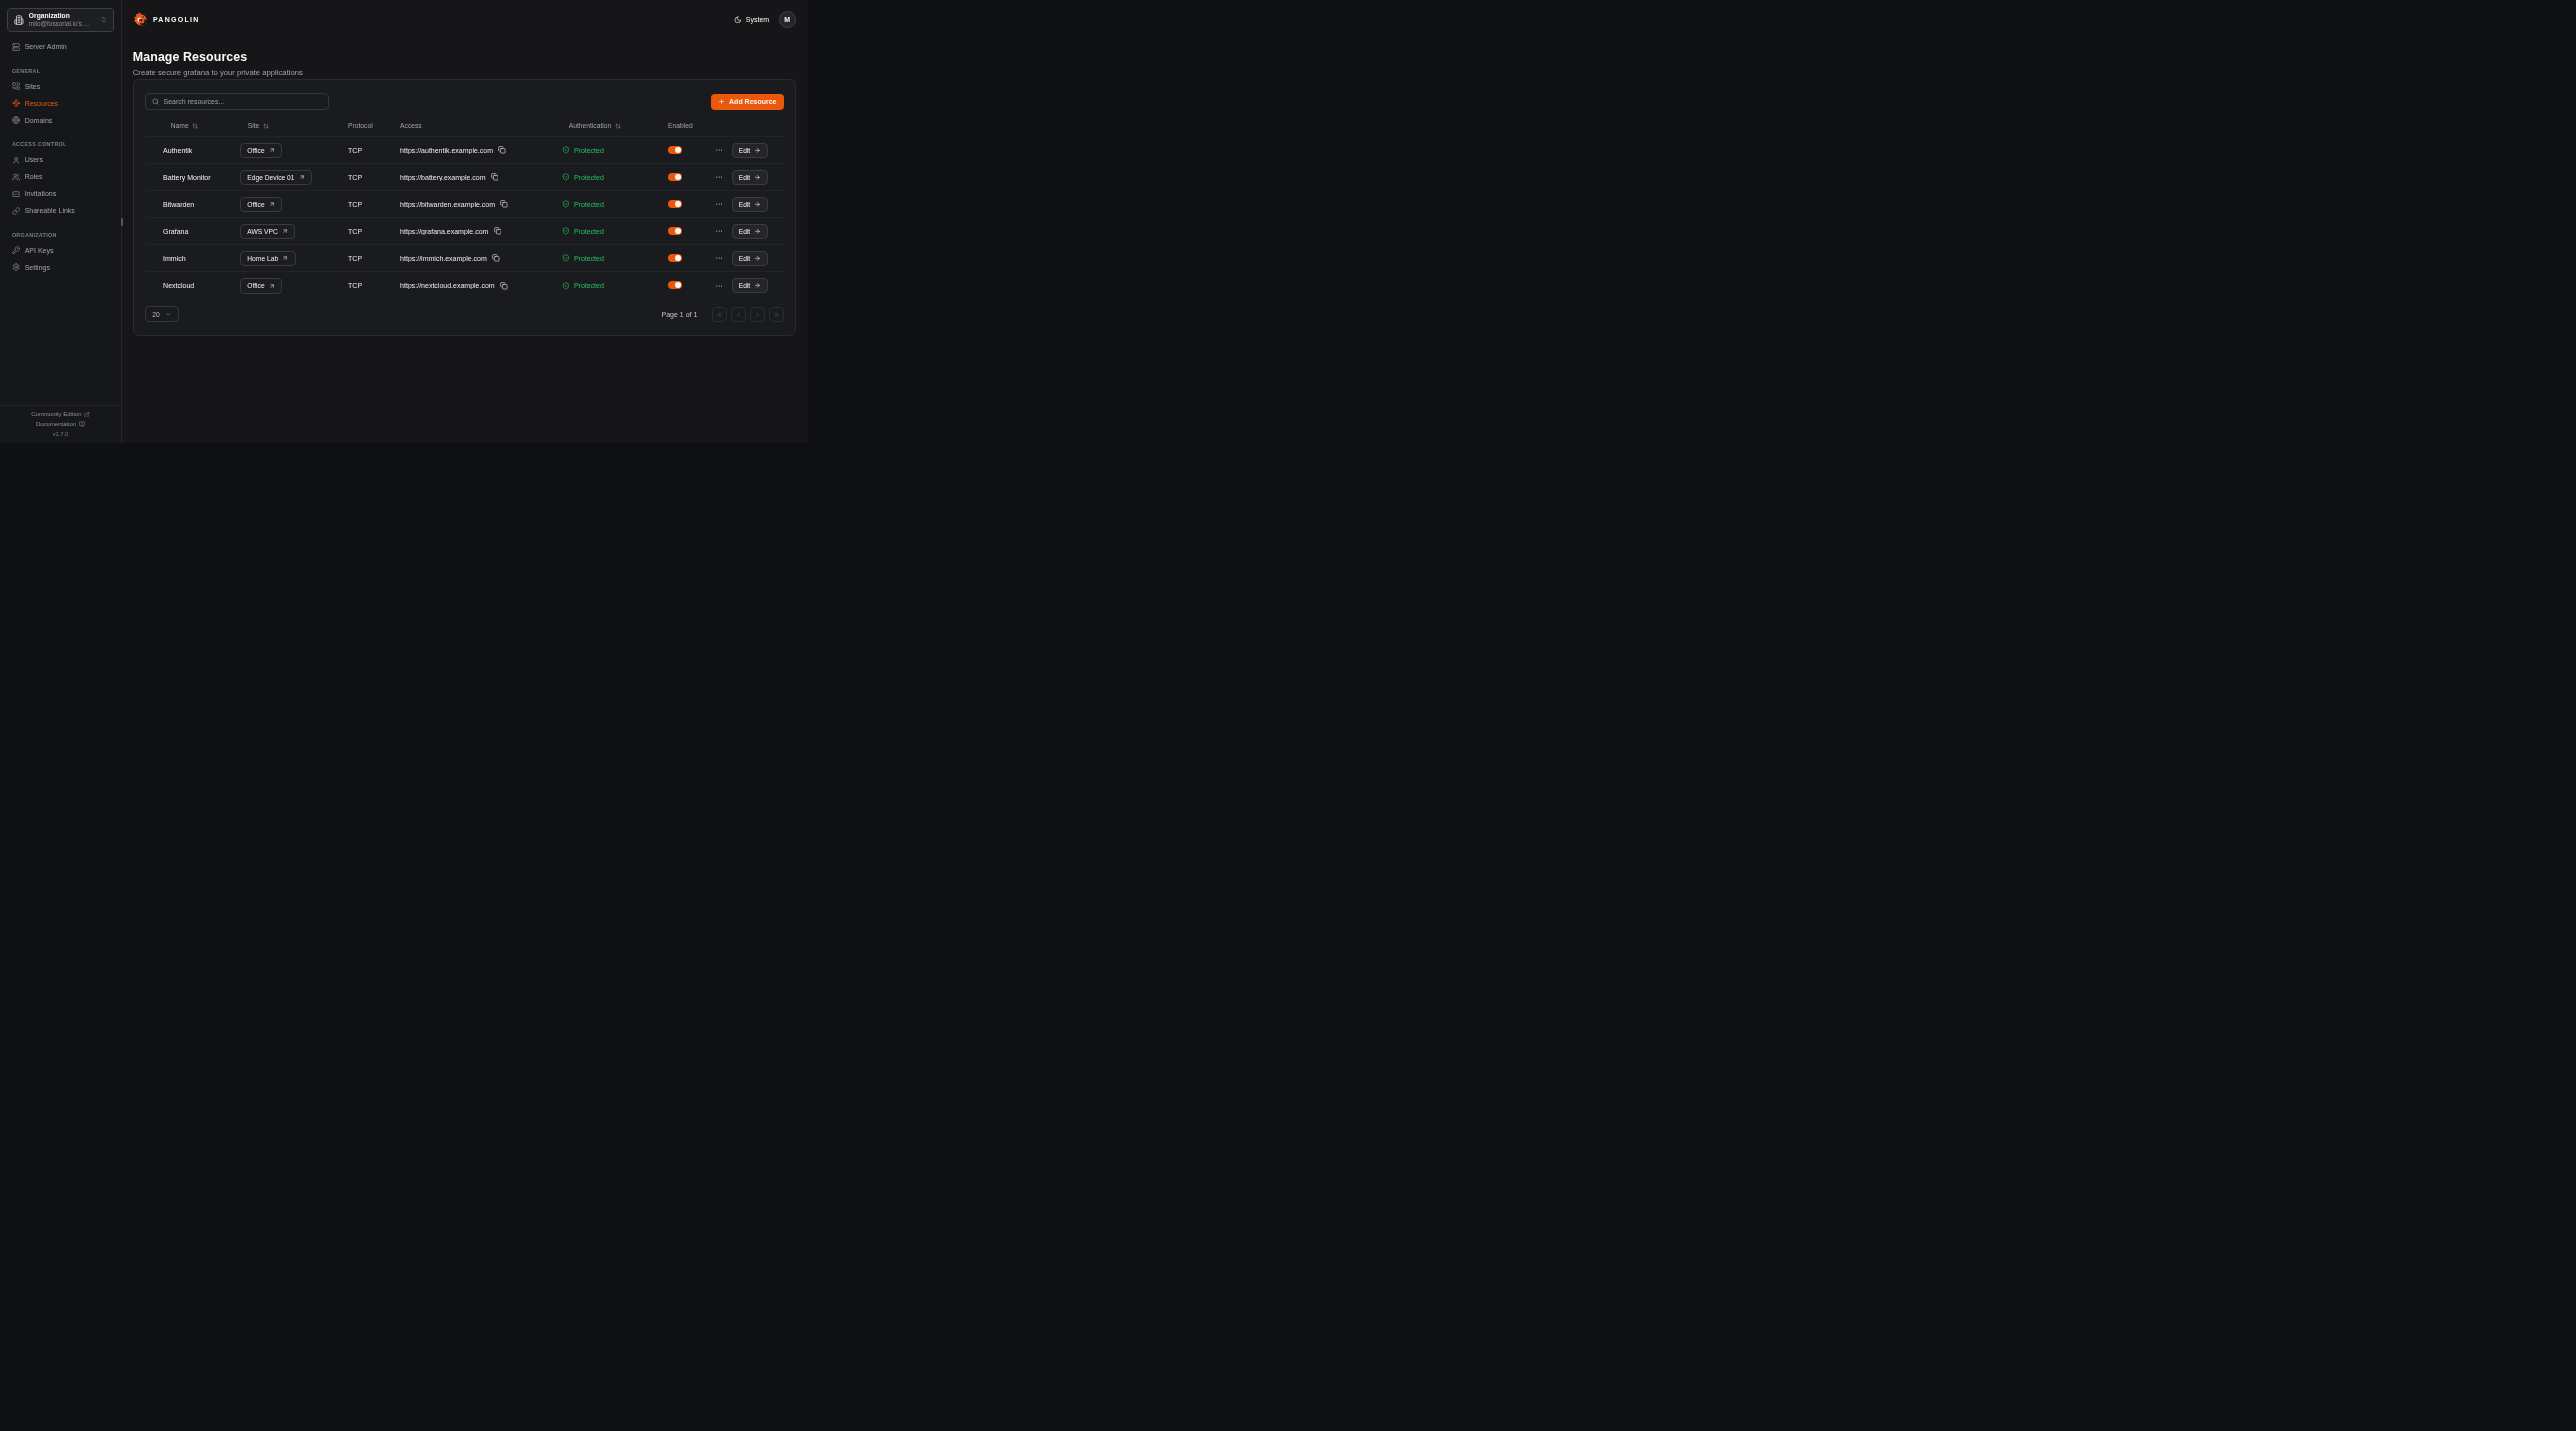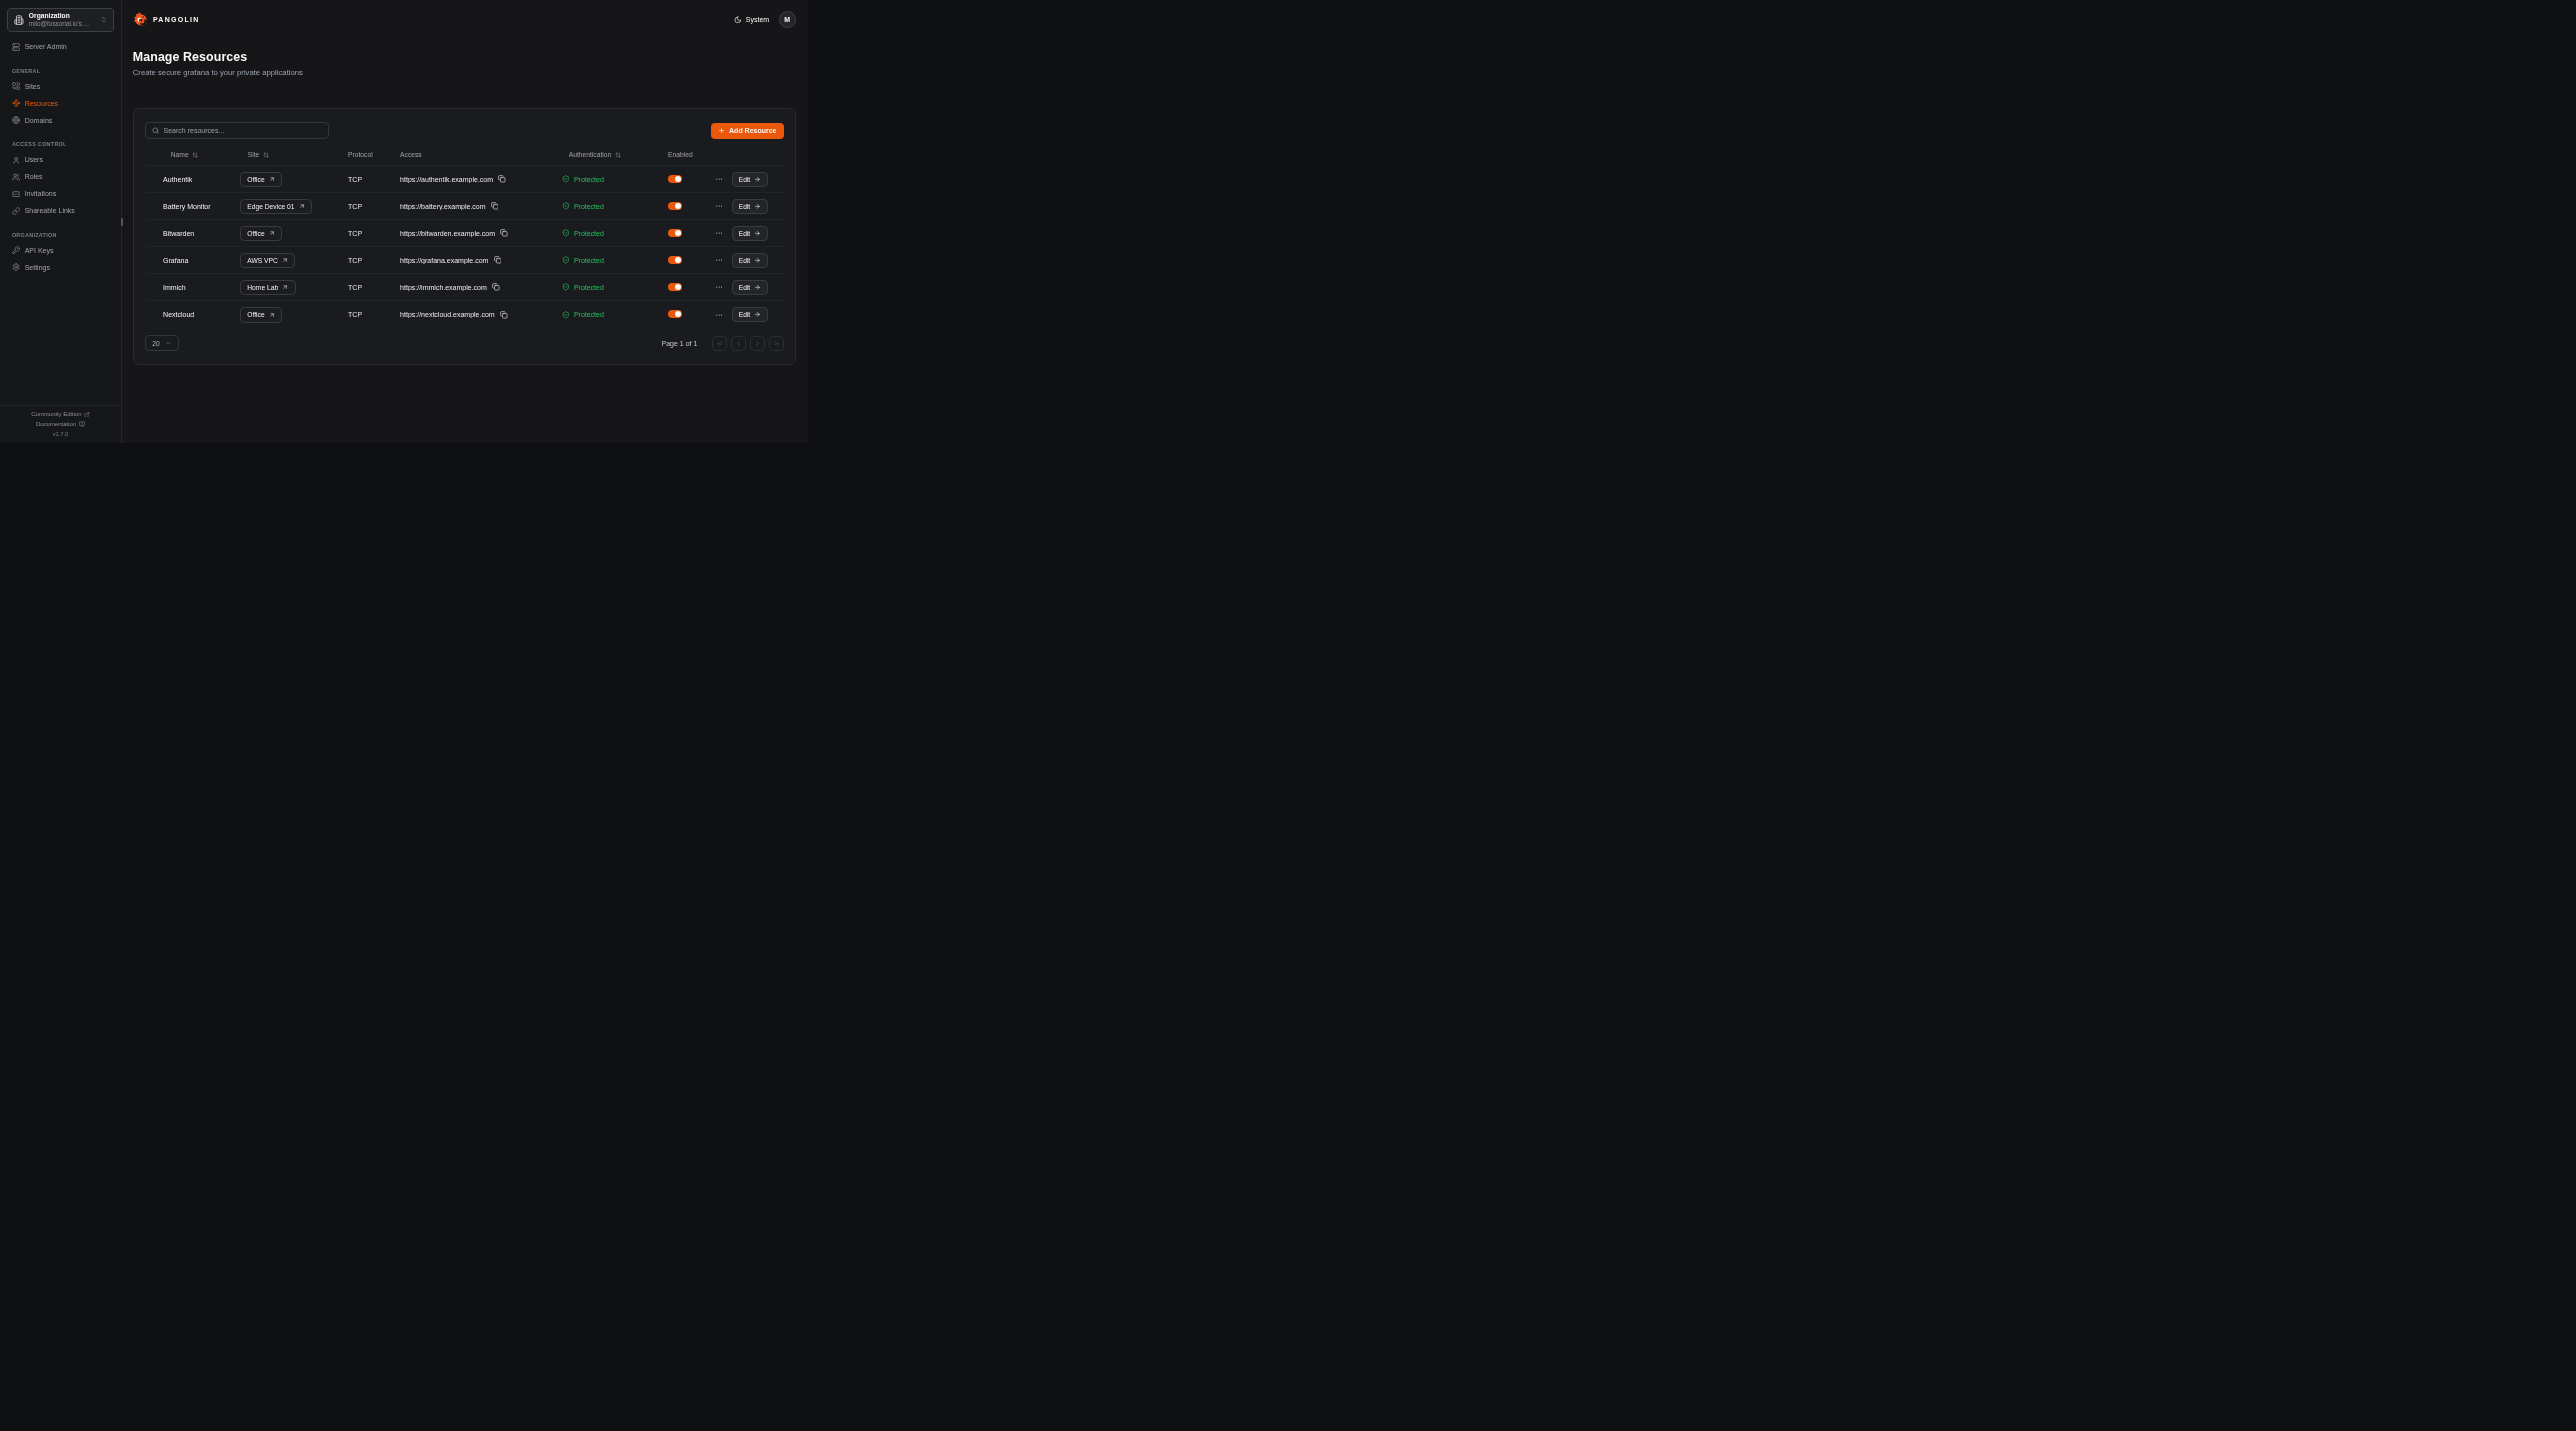--- a/index.html
+++ b/index.html
@@ -35,21 +35,21 @@
   .brand { display:flex; align-items:center; gap:4.6px; }
   .brand-name { font-size:7px; font-weight:bold; letter-spacing:1.3px; color:#fafafa; }
   .topbar-right { display:flex; align-items:center; gap:9.3px; }
   .theme-btn { display:flex; align-items:center; gap:4.1px; background:none; border:none; color:#fafafa; font-size:7px; font-family:inherit; cursor:pointer; }
   .avatar { width:17.5px; height:17.5px; border-radius:50%; background:#242529; border:0.5px solid #404148; color:#fafafa; font-size:7px; font-weight:bold; display:flex; align-items:center; justify-content:center; cursor:pointer; }
 
   .page-title { margin-top:13.4px; font-size:12.4px; font-weight:bold; color:#fafafa; letter-spacing:0.1px; }
   .page-subtitle { margin-top:4.1px; font-size:7.7px; color:#9ca3af; }
 
   
-  .card { margin-top:31px; background:#1a1b1e; border:0.5px solid #2a2b2f; border-radius:6.2px; padding:13px 11.3px; }
+  .card { margin-top:2px; background:#1a1b1e; border:0.5px solid #2a2b2f; border-radius:6.2px; padding:13px 11.3px; }
   .toolbar { display:flex; align-items:center; justify-content:space-between; }
   .search-box { display:flex; align-items:center; gap:4.6px; width:184px; height:17px; border:0.5px solid #35363c; border-radius:4.1px; padding:0 5.7px; color:#9ca0a8; background:transparent; }
   .search-box input { flex:1; background:transparent; border:none; outline:none; color:#e4e4e7; font-size:7px; font-family:inherit; }
   .search-box input::placeholder { color:#9ca0a8; }
   .add-btn { display:flex; align-items:center; gap:4.1px; height:16px; padding:0 7.2px; background:var(--accent,#ea580c); color:#fef7f2; border:none; border-radius:4.1px; font-size:7px; font-weight:bold; font-family:inherit; cursor:pointer; }
 
   .grid-row { display:grid; grid-template-columns:77px 108px 52px 161px 107px 45px 1fr; align-items:center; padding:0 15.5px 0 18px; }
   .thead { height:21.6px; margin-top:5.2px; color:#a1a2aa; font-size:6.7px; border-bottom:0.5px solid #232428; }
   .th { display:flex; align-items:center; gap:3.6px; }
   .th.sortable { padding-left:7.7px; cursor:pointer; }

